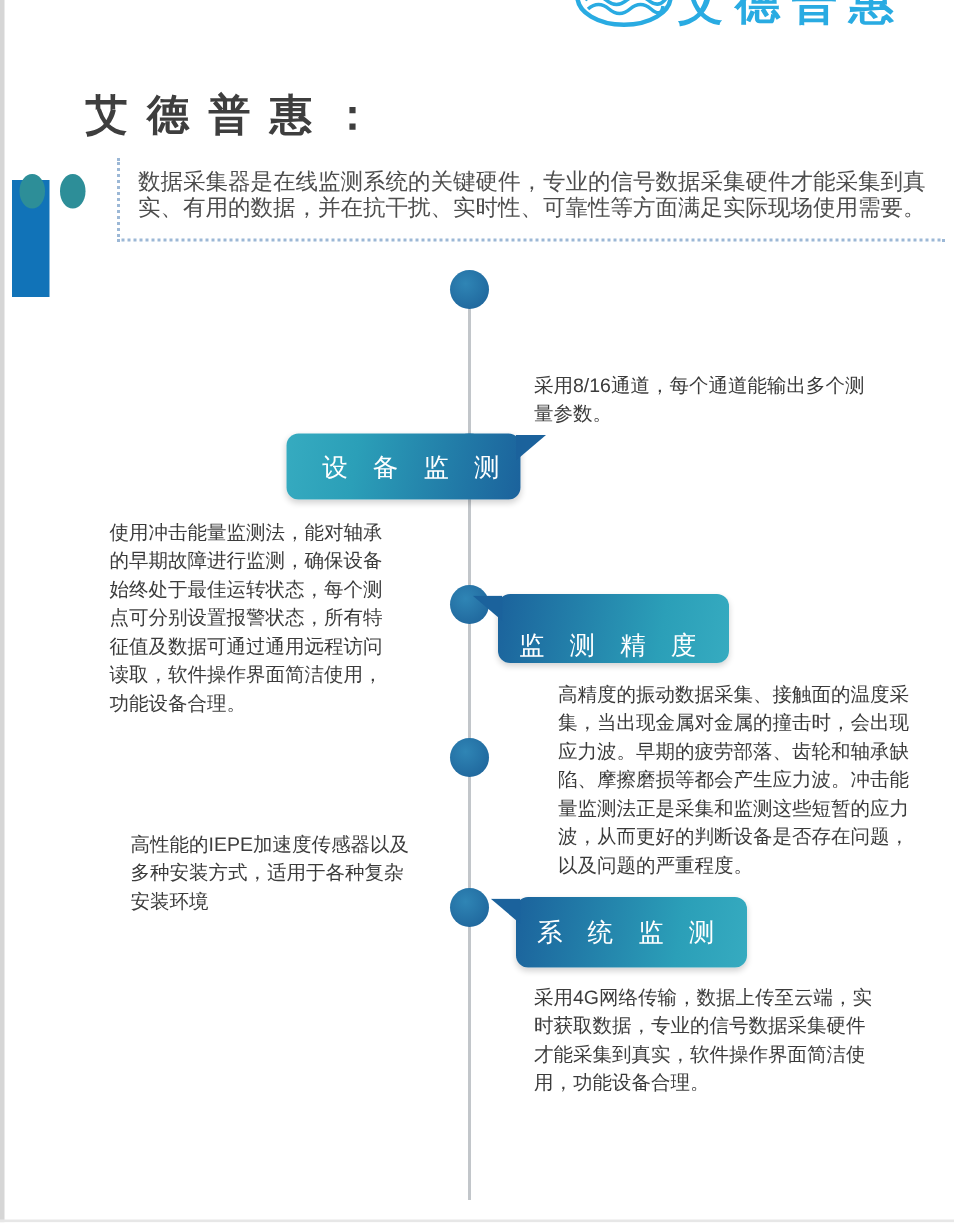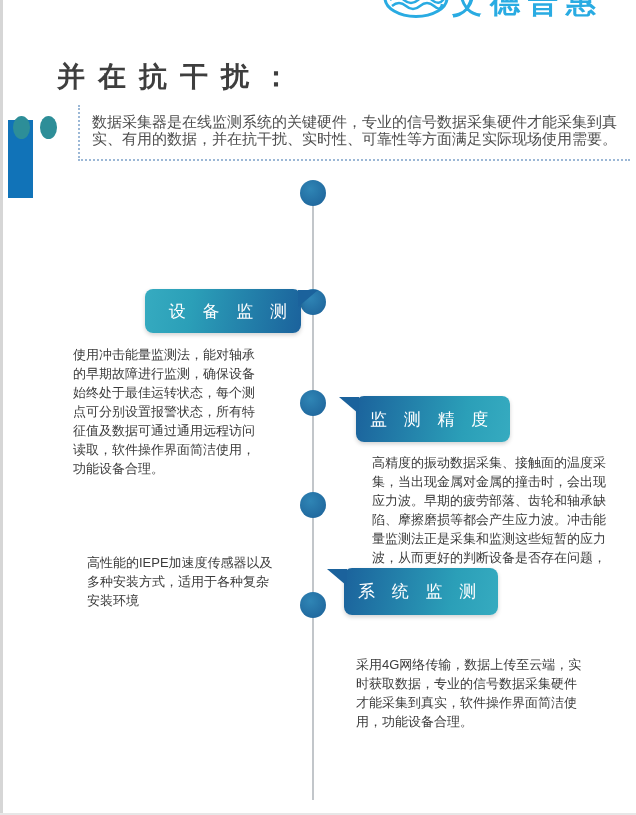--- a/index.html
+++ b/index.html
@@ -43,29 +43,29 @@
   }
   .node.i1{top:180px}.node.i2{top:289px}.node.i3{top:390px}.node.i4{top:492px}.node.i5{top:592px}
 
   
   .bubble{
     position:absolute;display:flex;align-items:center;border-radius:8px;
     color:#ffffff;font-size:17px;letter-spacing:6px;white-space:nowrap;
     box-shadow:0 2px 4px rgba(0,0,0,0.18);
   }
   .bubble.right{background:linear-gradient(100deg,#1b629c 0%,#2b9fb8 70%,#36abc0 100%);justify-content:flex-start;padding-left:14px;}
-  .bubble.left{background:linear-gradient(100deg,#36abc0 0%,#2b9fb8 30%,#1b629c 100%);justify-content:flex-end;padding-right:8px;}
+  .bubble.left{background:linear-gradient(100deg,#36abc0 0%,#2b9fb8 30%,#1b629c 100%);justify-content:flex-end;padding-right:8px;margin-left:46px;}
   .tail{position:absolute;top:1px;width:20px;height:17px;background:#1b629c;}
   .bubble.right .tail{left:-17px;clip-path:polygon(0 0,100% 0,100% 100%);}
   .bubble.left .tail{right:-17px;clip-path:polygon(0 0,100% 0,0 100%);}
   .bubble.i1{left:345px;top:190px;width:160px;height:45px;}
   .bubble.i2{left:145px;top:289px;width:148px;height:44px;}
-  .bubble.i3{left:356px;top:396px;width:140px;height:46px;}
+  .bubble.i3{left:332px;top:396px;width:140px;height:46px;align-items:flex-end;}
   .bubble.i4{left:145px;top:498px;width:136px;height:45px;}
-  .bubble.i5{left:344px;top:568px;width:140px;height:47px;}
+  .bubble.i5{left:344px;top:598px;width:140px;height:47px;}
   .bubble span.lbl{position:relative;}
 
   
   .desc{position:absolute;margin:0;font-size:13px;line-height:19px;color:#3b3b3b;word-break:break-all;}
   .desc.i1{left:356px;top:247px;width:226px;}
   .desc.i2{left:73px;top:345px;width:188px;}
   .desc.i3{left:372px;top:453px;width:240px;}
   .desc.i4{left:87px;top:553px;width:188px;}
   .desc.i5{left:356px;top:655px;width:230px;}
 </style>
@@ -74,37 +74,38 @@
 
 <div class="page">
 
   <svg class="logo-svg" viewBox="0 0 68 40">
     <ellipse cx="34" cy="20" rx="31" ry="18.5" fill="none" stroke="#29abe2" stroke-width="3"></ellipse>
     <path d="M8,22 q7,-6 14,0 t14,0 t14,0 t12,-1" fill="none" stroke="#29abe2" stroke-width="2.4"></path>
     <path d="M10,28 q7,-6 14,0 t14,0 t14,0 t8,-2" fill="none" stroke="#29abe2" stroke-width="2.4"></path>
   </svg>
   <div class="logo-text">艾德普惠</div>
 
-  <h1 class="title">并在抗干扰：</h1>
+  <h1 class="title">艾德普惠：</h1>
 
   <div class="deco-rect"></div>
   <div class="deco-dot d1"></div>
   <div class="deco-dot d2"></div>
   <div class="intro">
     <p>数据采集器是在线监测系统的关键硬件，专业的信号数据采集硬件才能采集到真实、有用的数据，并在抗干扰、实时性、可靠性等方面满足实际现场使用需要。</p>
   </div>
 
   <div class="tl-line"></div>
 
   <div class="node i1"></div>
   <div class="node i2"></div>
   <div class="node i3"></div>
   <div class="node i4"></div>
   <div class="node i5"></div>
 
+  <p class="desc i1">采用8/16通道，每个通道能输出多个测量参数。</p>
 
   <div class="bubble left i2">
     <span class="tail"></span>
     <span class="lbl">设 备 监 测</span>
   </div>
   <p class="desc i2">使用冲击能量监测法，能对轴承的早期故障进行监测，确保设备始终处于最佳运转状态，每个测点可分别设置报警状态，所有特征值及数据可通过通用远程访问读取，软件操作界面简洁使用，功能设备合理。</p>
 
   <div class="bubble right i3">
     <span class="tail"></span>
     <span class="lbl">监 测 精 度</span>

